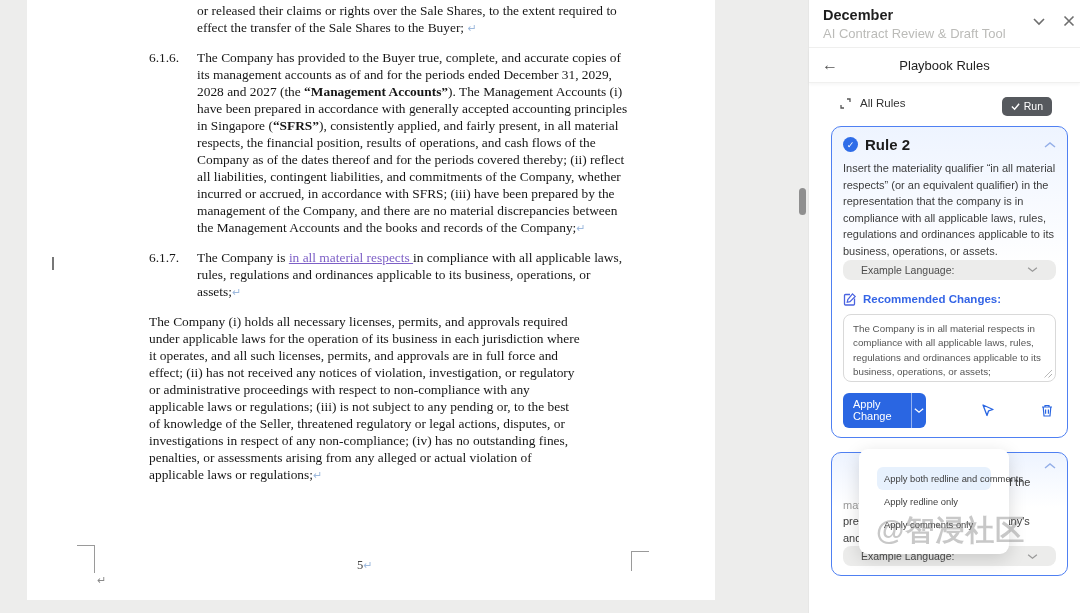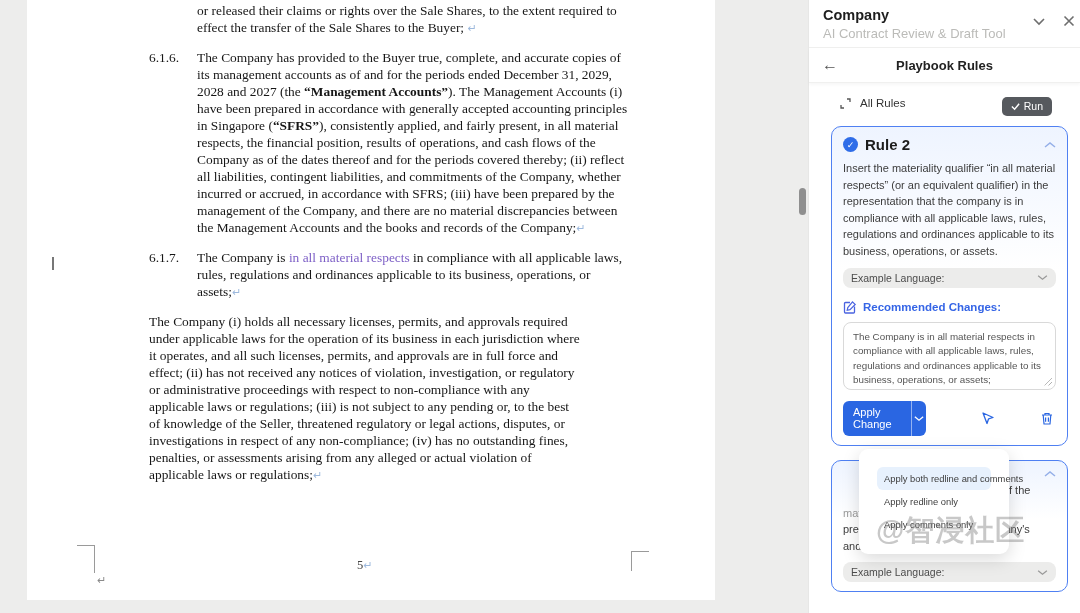--- a/index.html
+++ b/index.html
@@ -9,21 +9,21 @@
   
   .doc-viewport { position:absolute; left:0; top:0; width:808px; height:613px; background:#ededec; }
   .page { position:absolute; left:0; top:0; width:688px; height:600px; background:#fff;margin-left:27px; }
   .doc-col { position:absolute; left:122px; top:2px; width:482px;
              font-family:"Liberation Serif", serif; font-size:13.4px; line-height:17px; color:#161616; }
   .intro { margin-left:48px; width:432px; margin-bottom:12px; }
   .clause { display:flex; margin-bottom:12px; }
   .cnum { flex:0 0 48px; }
   .cbody { width:432px; }
   .mt8 { margin-top:8px; }
-  .ins { color:#7d5fc6; }
+  .ins { color:#7d5fc6; text-decoration:underline; }
   .pil { color:#9db9dd; font-size:11px; }
   .page-num { position:absolute; left:330px; top:558px; font-family:"Liberation Serif", serif;
               font-size:12.5px; color:#444; }
   .corner-left  { position:absolute; left:50px;  top:545px; width:18px; height:28px;
                   border-top:1.5px solid #9a9a9a; border-right:1.5px solid #9a9a9a; }
   .corner-right { position:absolute; left:604px; top:551px; width:18px; height:20px;
                   border-top:1.5px solid #9a9a9a; border-left:1.5px solid #9a9a9a; }
   .pil-bottom { position:absolute; left:70px; top:574px; color:#8a8a8a; font-size:11px; }
   .change-bar { position:absolute; left:25px; top:257px; width:2px; height:13px; background:#777; }
   .scroll-thumb { position:absolute; left:799px; top:188px; width:7px; height:27px;
@@ -34,38 +34,38 @@
            background:#fff; border-left:1px solid #e7e7e6; }
   .p-header { position:relative; height:48px; border-bottom:1px solid #efefee; padding:7px 14px; }
   .p-title { font-size:14.5px; font-weight:bold; color:#1e1e1e; }
   .p-sub { font-size:13px; color:#bbbbb8; margin-top:3px; }
   .hdr-ic { position:absolute; top:13px; width:16px; height:16px; color:#6e6e6e; cursor:pointer; }
   .ic-collapse { left:222px; } .ic-close { left:252px; }
 
   .sub-hdr { position:relative; height:35px; display:flex; align-items:center; justify-content:center;
              border-bottom:1px solid #f0f0ef; box-shadow:0 2px 3px rgba(0,0,0,0.035); }
   .back { position:absolute; left:13px; font-size:16px; color:#555; cursor:pointer; line-height:1; }
-  .sub-title { font-size:13px; font-weight:bold; color:#222; }
+  .sub-title { font-size:13px; font-weight:normal; color:#222; }
 
   .rules { position:relative; padding:10px 12px 0 22px; }
   .all-rules { display:flex; align-items:flex-start; padding:4px 8px 10px 8px; }
   .ar-label { font-size:11.5px; color:#333; margin-left:8px; }
   .run-btn { margin-left:auto; margin-right:8px; background:#56595e; color:#fff; font-size:10.5px;
              border-radius:5px; padding:3px 9px 4px; display:flex; gap:4px; align-items:center; cursor:pointer; }
 
   .rule-card { position:relative; border:1.5px solid #4f80f2; border-radius:10px;
                background:linear-gradient(180deg,#eef4ff,#ffffff 45%); padding:9px 11px; margin-bottom:14px; }
   .rc-head { display:flex; align-items:center; gap:7px; }
   .check-circle { width:15px; height:15px; border-radius:50%; background:#2f6de8; color:#fff;
                   font-size:9px; display:flex; align-items:center; justify-content:center; }
   .rc-title { font-size:15px; font-weight:bold; color:#1d1d1d; }
   .rc-chevron { margin-left:auto; cursor:pointer; }
   .rc-body { font-size:11px; line-height:16.6px; color:#3c3c3c; margin-top:7px; }
 
-  .pill { margin-top:8px; background:#ececeb; border-radius:8px; padding:4px 8px;
+  .pill { background:#ececeb; border-radius:8px; padding:4px 18px;
           display:flex; align-items:center; font-size:10.5px; color:#4c4c4c; cursor:pointer; }
   .pill .chev { margin-left:auto; }
 
   .rec-row { display:flex; align-items:center; gap:6px; margin-top:12px; }
   .rec-label { font-size:11.5px; font-weight:bold; color:#3565e6; }
   .rec-box { margin-top:8px; position:relative; border:1px solid #d9d9d9; border-radius:8px;
              background:#fff; }
   .rec-box textarea { width:100%; height:62px; border:none; outline:none; resize:none; background:transparent;
              padding:7px 9px; font-family:"Liberation Sans", sans-serif; font-size:9.8px;
              line-height:14.6px; color:#555; }
@@ -130,21 +130,21 @@
     <div class="pil-bottom">↵</div>
     <div class="page-num"><span>5</span><span class="pil">↵</span></div>
   </div>
 
   <div class="scroll-thumb"></div>
 </div>
 
 <div class="panel">
 
   <div class="p-header">
-    <div class="p-title">Company</div>
+    <div class="p-title">December</div>
     <div class="p-sub">AI Contract Review &amp; Draft Tool</div>
     <span class="hdr-ic ic-collapse">
       <svg width="16" height="16" viewBox="0 0 16 16">
           <polyline points="3,6 8,11 13,6" fill="none" stroke="#6e6e6e" stroke-width="1.6"></polyline>
         </svg>
     </span>
     <span class="hdr-ic ic-close">
       <svg width="16" height="16" viewBox="0 0 16 16">
           <path d="M3.5 3.5 L12.5 12.5 M12.5 3.5 L3.5 12.5" stroke="#6e6e6e" stroke-width="1.6"></path>
         </svg>

